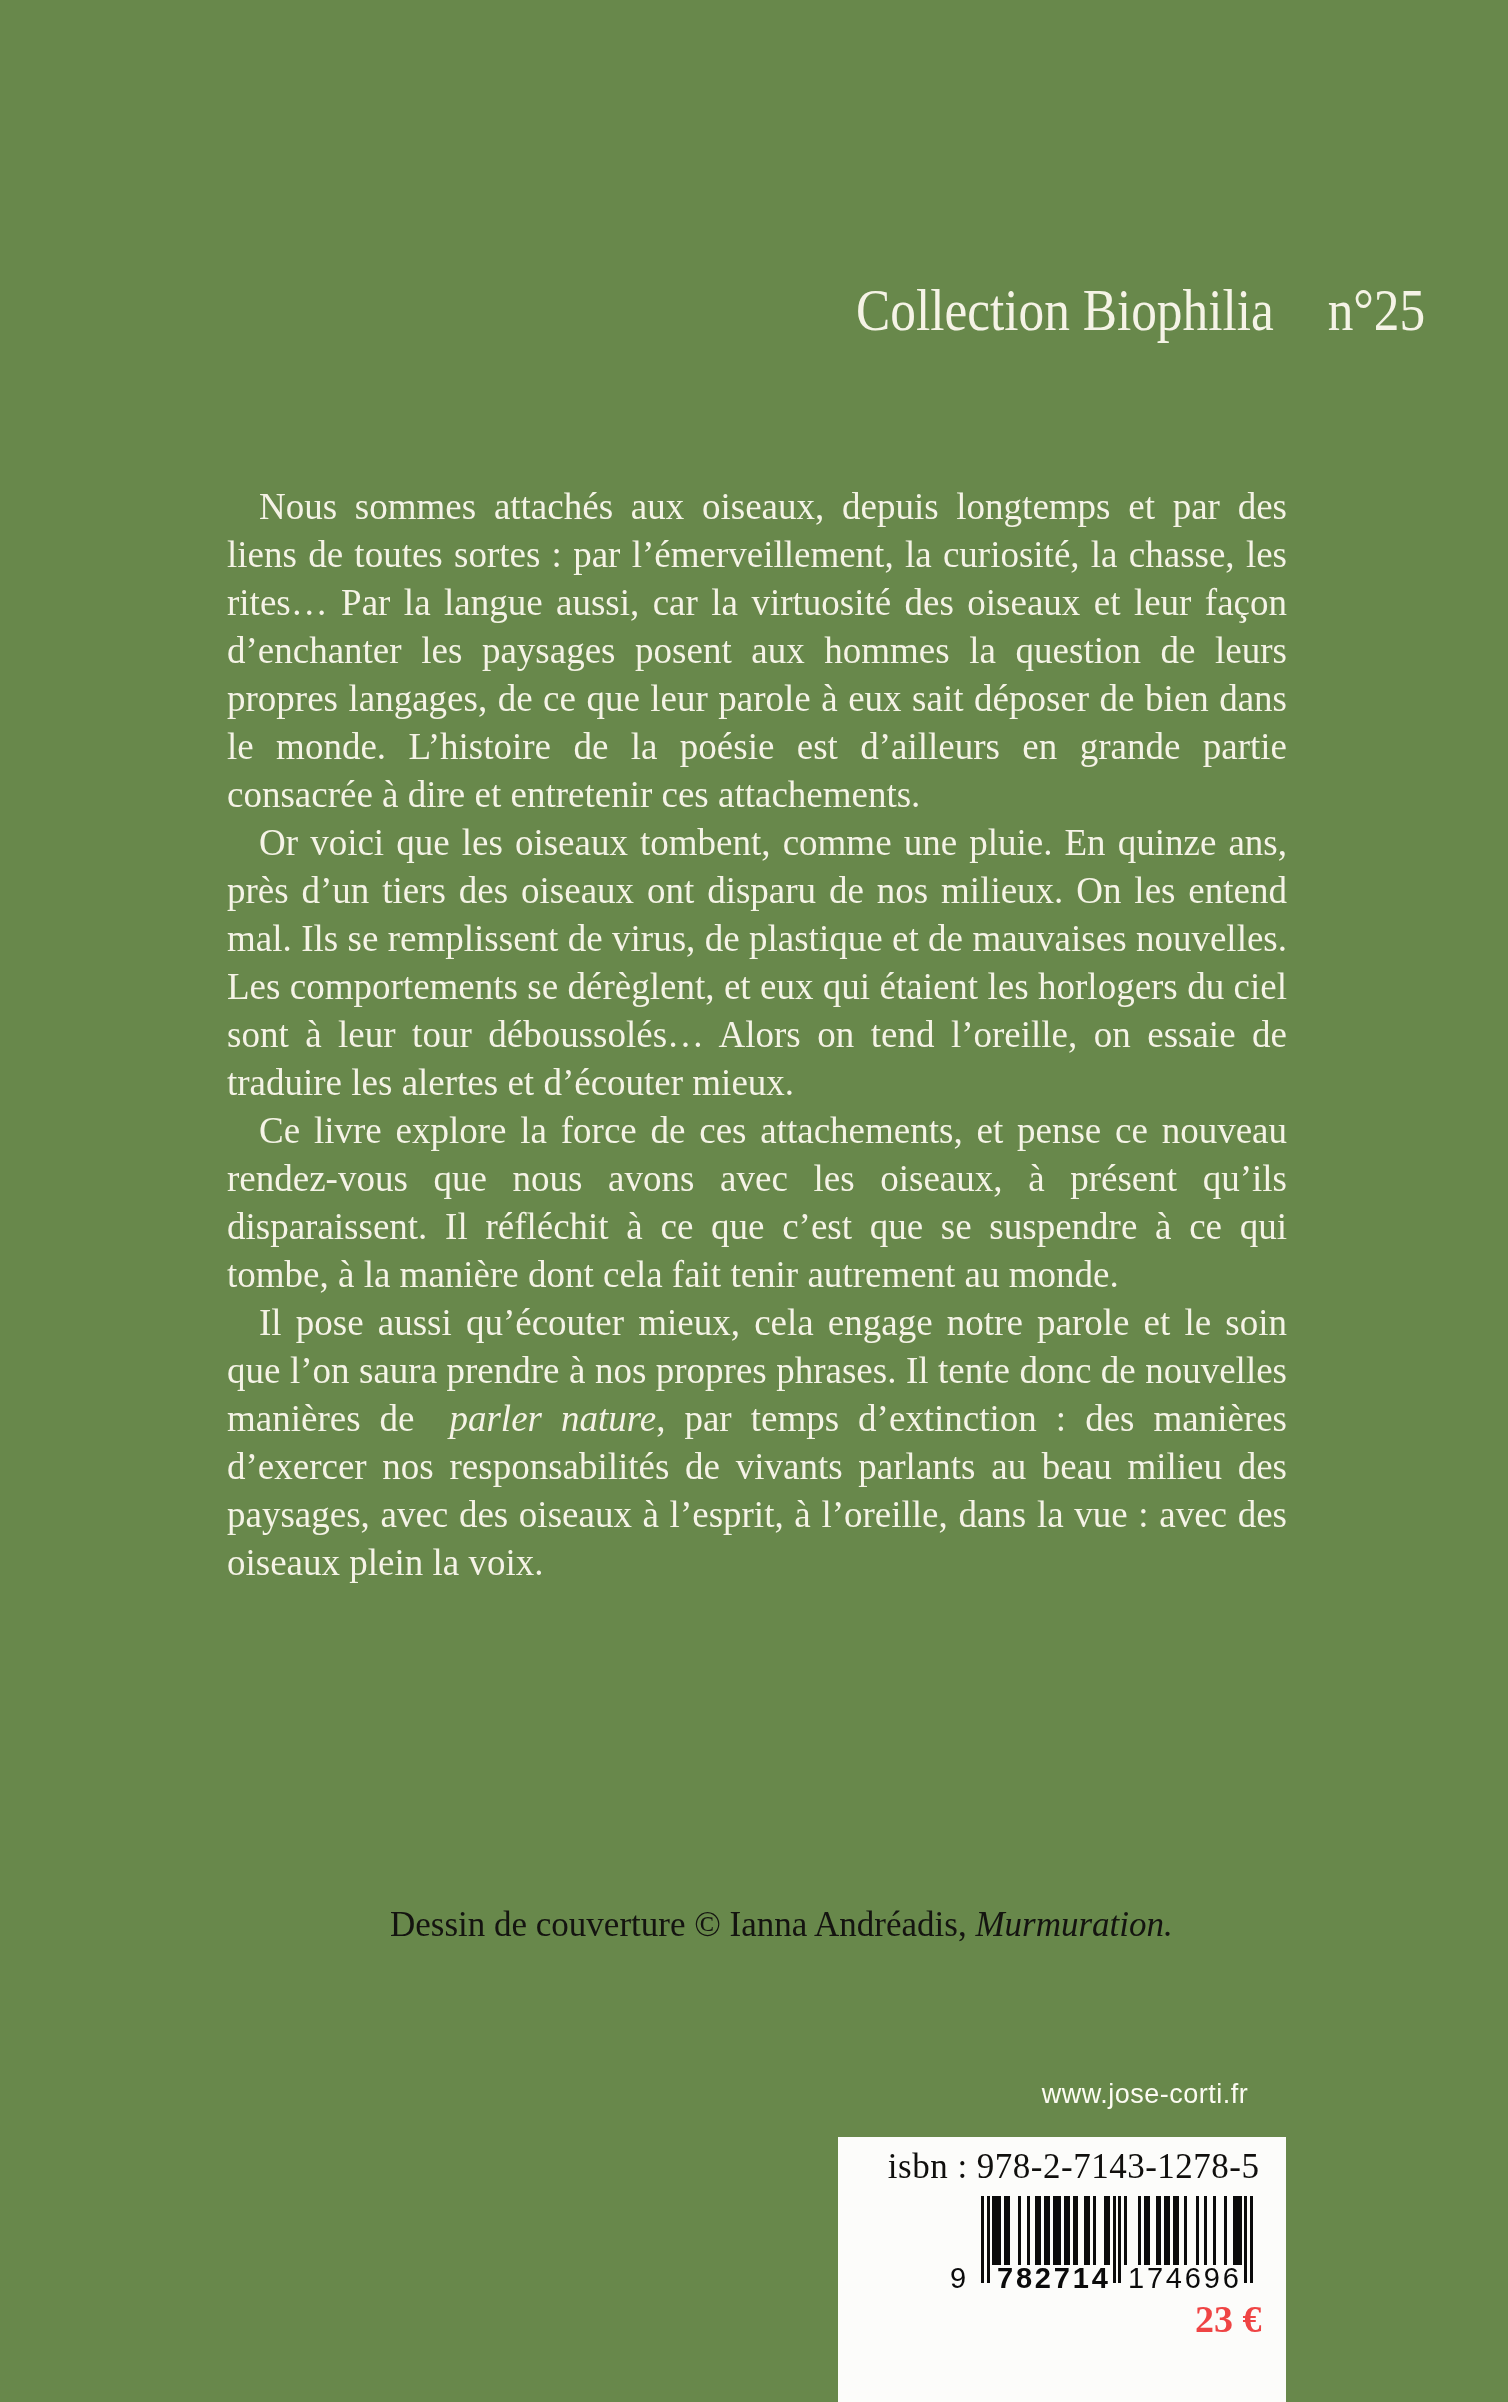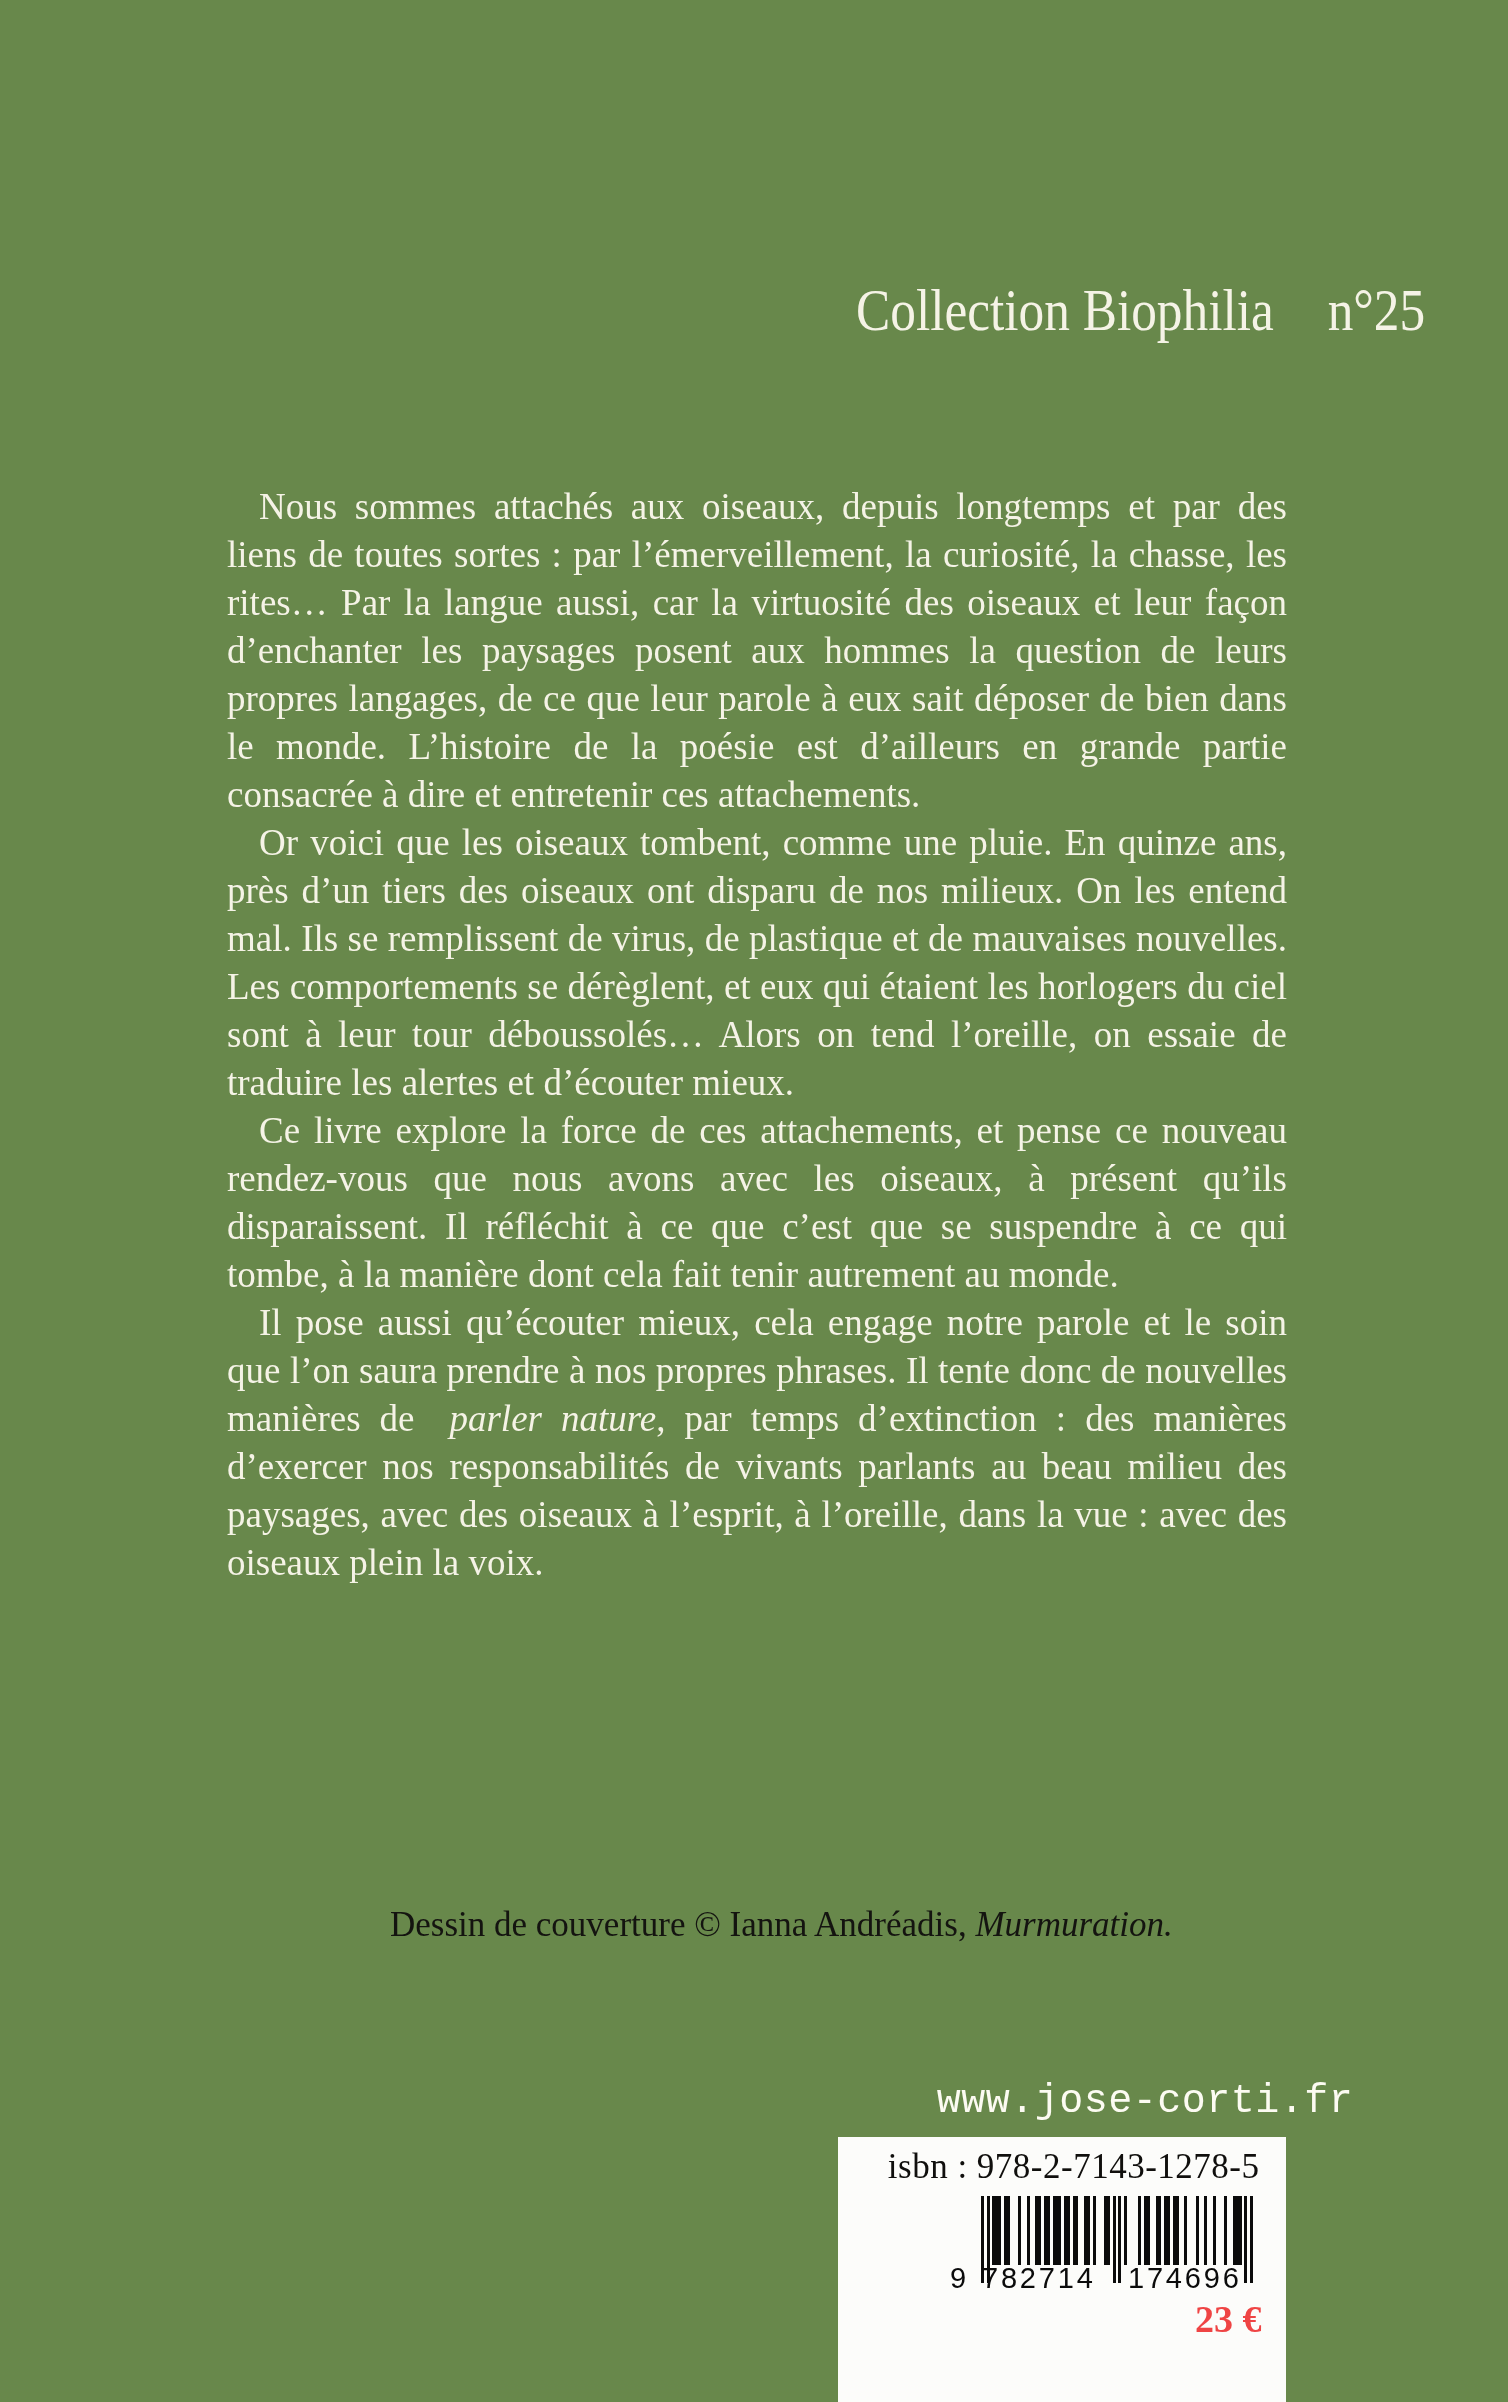--- a/index.html
+++ b/index.html
@@ -33,22 +33,22 @@
     position:absolute;left:390px;top:1906px;
     font-size:35px;line-height:1.1;
     color:#141410;
     white-space:nowrap;
   }
   .credit .it{font-style:italic;}
   
   .website{
     position:absolute;left:1145px;top:2079px;
     transform:translateX(-50%);
-    font-family:Liberation Mono, monospace;
-    font-size:40px;letter-spacing:0.5px;
+    font-family:Liberation Sans, sans-serif;
+    font-size:27px;letter-spacing:0.5px;
     color:#FCFBF2;
     white-space:nowrap;
   }
   
   .isbn-box{
     position:absolute;left:838px;top:2137px;width:448px;height:295px;
     background:#FCFCFA;
   }
   .isbn-label{
     position:absolute;top:9.5px;right:26.5px;
@@ -60,21 +60,21 @@
   }
   .barcode svg{position:absolute;left:0;top:0;width:272px;height:95px;}
   .bdigit{
     position:absolute;top:68px;
     font-family:"Liberation Sans", sans-serif;
     font-size:29px;line-height:1;
     letter-spacing:2.8px;
     color:#0B0B0B;white-space:nowrap;
   }
   .bd-lead{left:-31px;letter-spacing:0;}
-  .bd-g1{left:1px;}
+  .bd-g1{left:16px;font-weight:bold;}
   .bd-g2{left:147px;}
   .price{
     position:absolute;top:163px;right:24.6px;
     font-family:Liberation Serif, serif;
     font-weight:bold;font-size:38px;line-height:1;
     color:#ef4444;white-space:nowrap;
   }
 </style>
 </head>
 <body>

